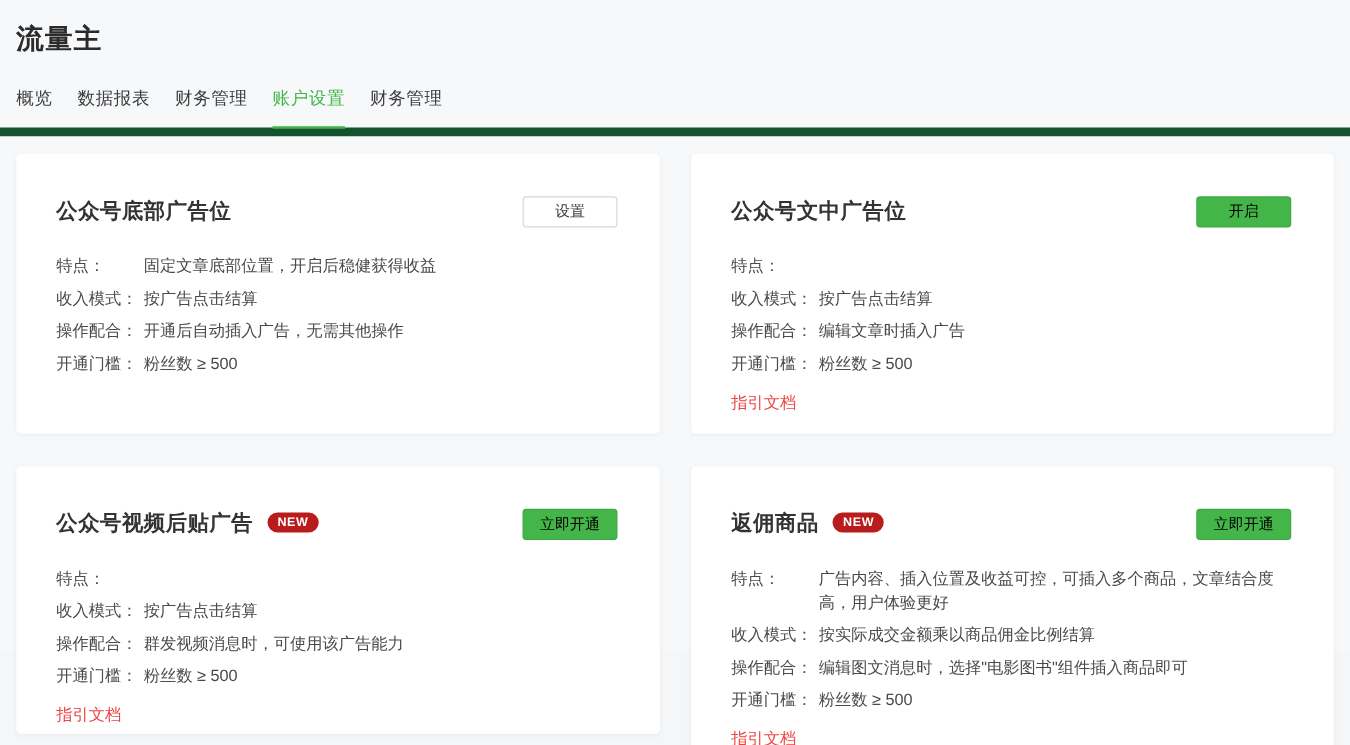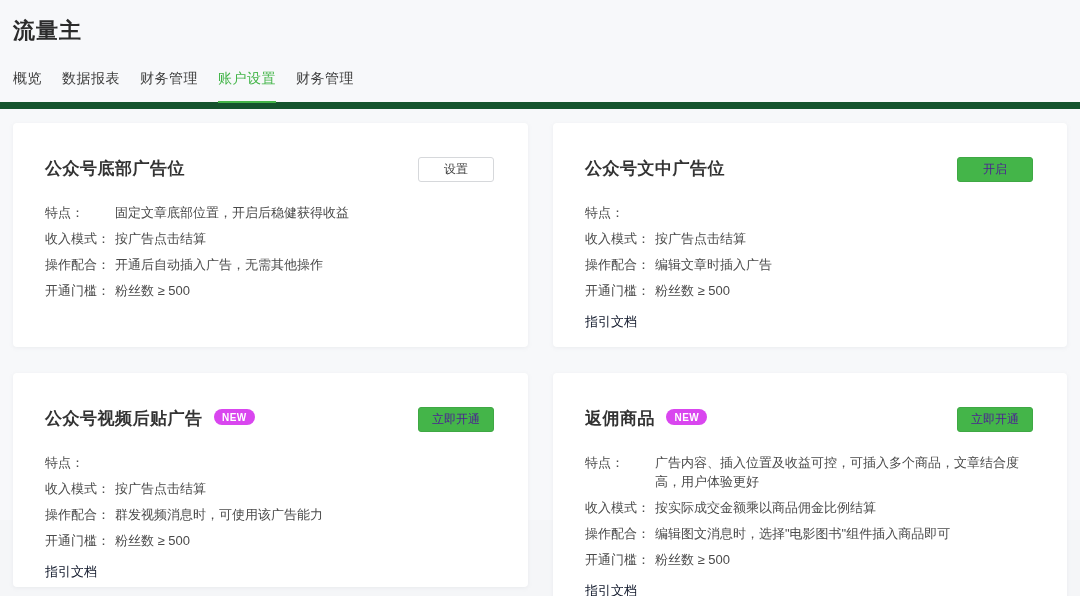--- a/index.html
+++ b/index.html
@@ -40,40 +40,40 @@
     overflow:hidden;
   }
   .card-1 { left:13px;  top:123px; width:515px; height:224px; }
   .card-2 { left:553px; top:123px; width:514px; height:224px; }
   .card-3 { left:13px;  top:373px; width:515px; height:214px; }
   .card-4 { left:553px; top:373px; width:514px; height:250px; }
 
   .card-head { display:flex; justify-content:space-between; align-items:flex-start; margin-bottom:21px; }
   .card-title { font-size:17px; font-weight:600; color:#333333; letter-spacing:0.5px; }
   .new-badge {
-    display:inline-block; background:#d946ef; color:#ffffff;
+    display:inline-block; background:#b91c1c; color:#ffffff;
     font-size:10px; font-weight:bold; letter-spacing:0.5px;
     border-radius:9px; padding:3px 8px 2px 8px;
     margin-left:7px; vertical-align:3px;
   }
   .btn {
     width:76px; height:25px; font-size:12px; line-height:23px;
     text-align:center; border-radius:3px; cursor:pointer;
     font-family:inherit; flex-shrink:0;
   }
   .btn-secondary { background:#ffffff; border:1px solid #d6d8db; color:#3c3c3c; }
-  .btn-primary { background:#44b549; border:1px solid #3fa844; color:#4c1d95; }
+  .btn-primary { background:#44b549; border:1px solid #3fa844; color:#000000; }
 
   .info-row { display:flex; font-size:13px; color:#4a4a4a; line-height:19px; margin-bottom:7px; }
   .info-label { width:70px; flex-shrink:0; }
   .info-value { flex:1; }
 
   .doc-link {
     display:inline-block; margin-top:6px;
-    font-size:13px; color:#0f172a; cursor:pointer; text-decoration:none;
+    font-size:13px; color:#ef4444; cursor:pointer; text-decoration:none;
   }
 </style>
 </head>
 <body>
 
 <div class="page">
 
   <div class="page-title">流量主</div>
 
   <div class="tab-bar">

